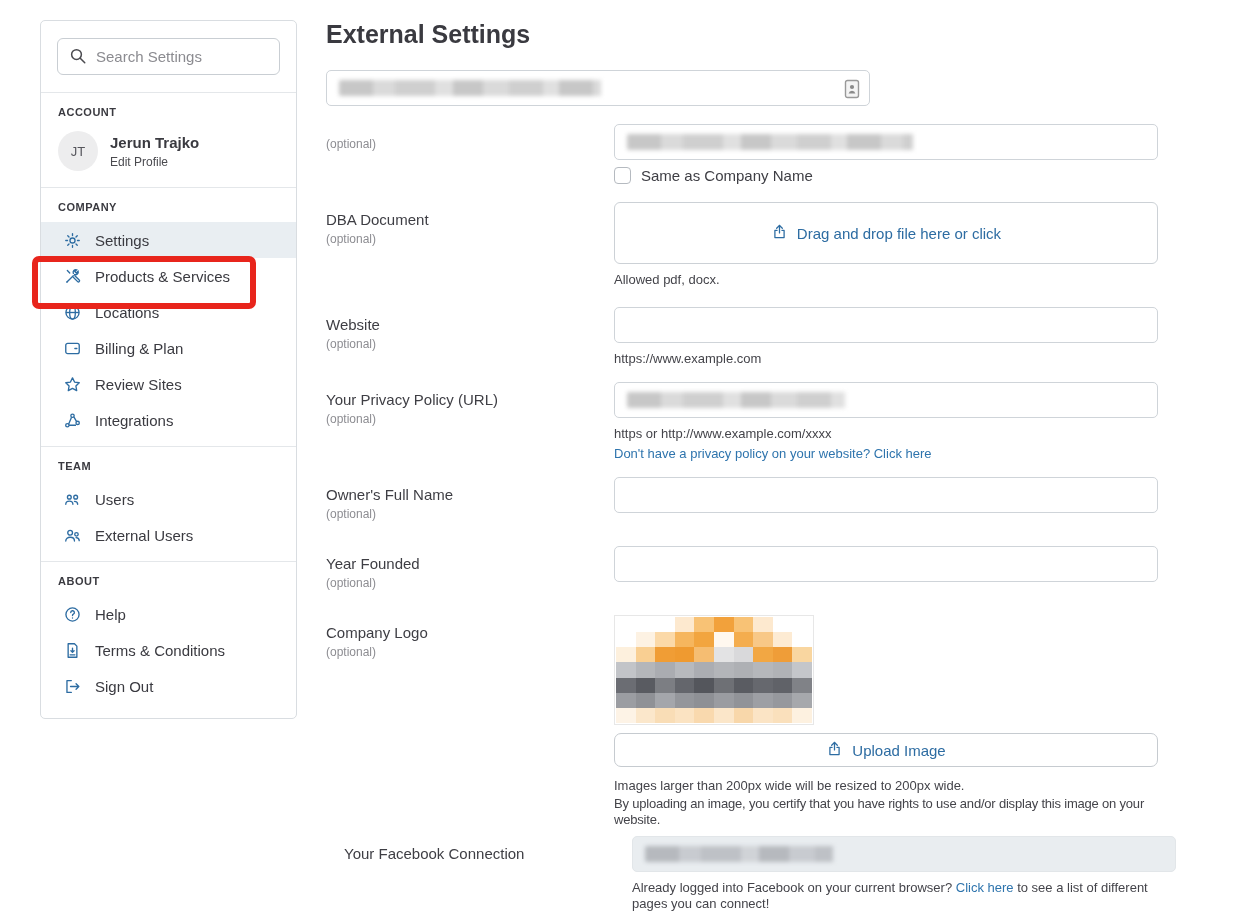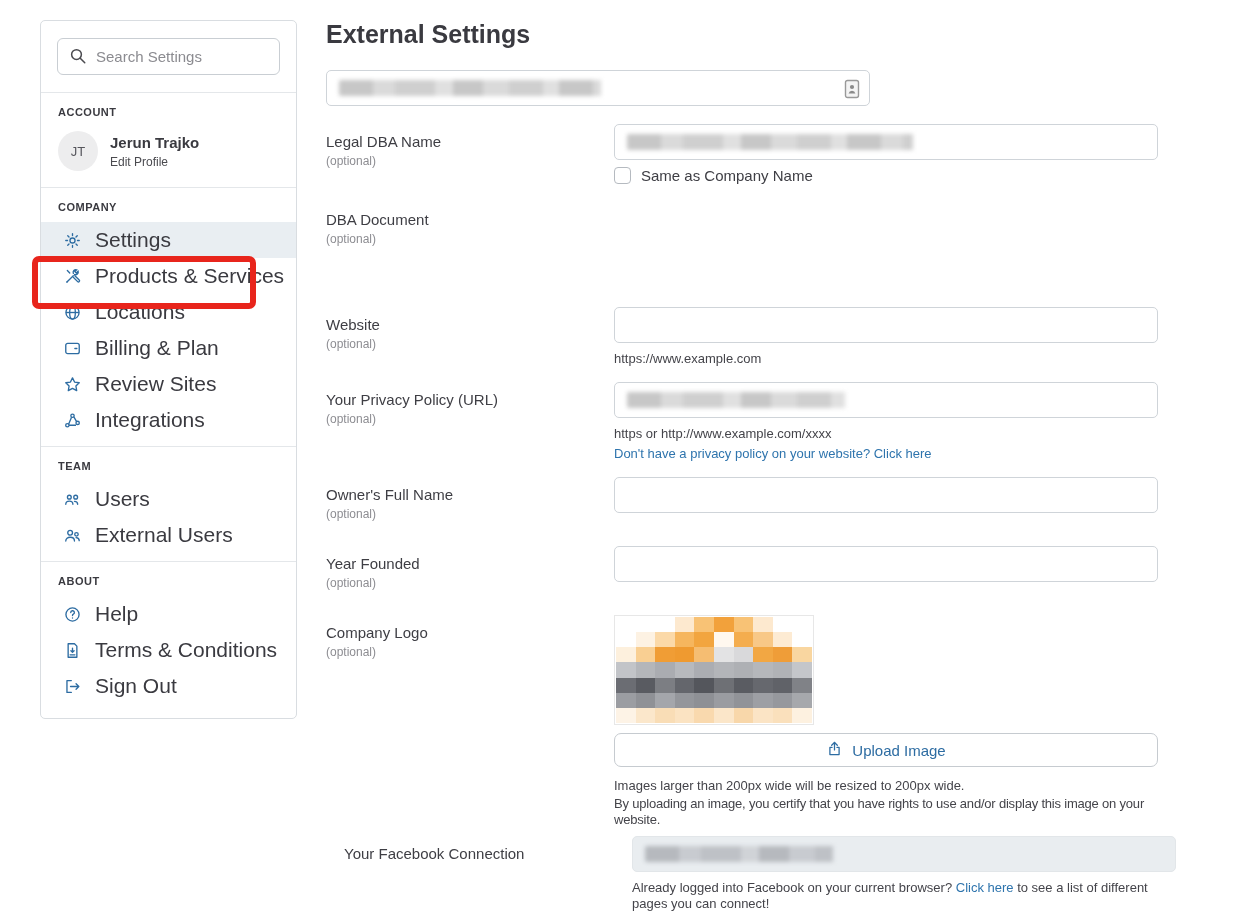--- a/index.html
+++ b/index.html
@@ -20,21 +20,21 @@
   .section-header { font-size:11px; font-weight:bold; letter-spacing:.5px; color:#3a3a40;
                     padding:13px 17px 5px 17px; }
   .account-row { display:flex; align-items:center; padding:8px 16px 16px 17px; }
   .avatar { width:40px; height:40px; border-radius:50%; background:#ededee; color:#56565c;
             font-size:13px; display:flex; align-items:center; justify-content:center; }
   .account-text { margin-left:12px; }
   .account-name { font-size:15px; font-weight:bold; color:#3a3a40; }
   .edit-profile { font-size:12px; color:#4a4a4f; margin-top:4px; cursor:pointer; }
   .nav-list { padding:4px 0 8px 0; }
   .nav-item { display:flex; align-items:center; height:36px; padding-left:22px; cursor:pointer;
-              font-size:21px; color:#3a3a40; }
+              font-size:15px; color:#3a3a40; }
   .nav-item.active { background:#e9eef2; }
   .nav-icon { width:19px; height:19px; margin-right:13px; color:#2d6ca2; flex:0 0 auto; }
   .nav-icon svg { display:block; }
 
   
   .red-box { position:absolute; left:32px; top:256px; width:224px; height:53px;
              border:6px solid #e8251c; border-radius:7px; z-index:10; pointer-events:none; }
 
   
   .main { position:absolute; left:326px; top:0; width:840px; }
@@ -257,21 +257,20 @@
               <circle cx="8" cy="8" r="2.1" fill="#8a8a8a"></circle>
               <path d="M4.6 14.5a3.5 3.5 0 0 1 6.8 0z" fill="#8a8a8a"></path>
             </svg>
           </span>
         </div>
       </div>
     </div>
 
     <div class="row row-legal">
       <div class="label-col">
-        <div class="field-label">Legal DBA Name</div>
         <div class="optional">(optional)</div>
       </div>
       <div class="control-col">
         <div class="text-input">
           <div class="redact">
               <span style="width: 34px; background: rgb(199, 199, 199);"></span>
               <span style="width: 22px; background: rgb(218, 218, 218);"></span>
               <span style="width: 40px; background: rgb(207, 207, 207);"></span>
               <span style="width: 18px; background: rgb(224, 224, 224);"></span>
               <span style="width: 30px; background: rgb(199, 199, 199);"></span>
@@ -287,20 +286,35 @@
           <div class="checkbox"></div>
           <span class="checkbox-label">Same as Company Name</span>
         </div>
       </div>
     </div>
 
     <div class="row row-dba">
       <div class="label-col">
         <div class="field-label">DBA Document</div>
         <div class="optional">(optional)</div>
+      </div>
+      <div class="control-col">
+        <div class="dropzone">
+          <span class="blue-action">
+            <span>
+              <svg viewBox="0 0 24 24" width="17" height="17" fill="none" stroke="currentColor" stroke-width="1.8" stroke-linecap="round" stroke-linejoin="round">
+                <path d="M8 7.5L12 3.5l4 4"></path>
+                  <line x1="12" y1="3.5" x2="12" y2="14"></line>
+                <path d="M8.5 10.5H5.5v10h13v-10h-3"></path>
+              </svg>
+            </span>
+            <span>Drag and drop file here or click</span>
+          </span>
+        </div>
+        <div class="hint">Allowed pdf, docx.</div>
       </div>
     </div>
 
     <div class="row row-website">
       <div class="label-col">
         <div class="field-label">Website</div>
         <div class="optional">(optional)</div>
       </div>
       <div class="control-col">
         <div class="text-input"></div>

